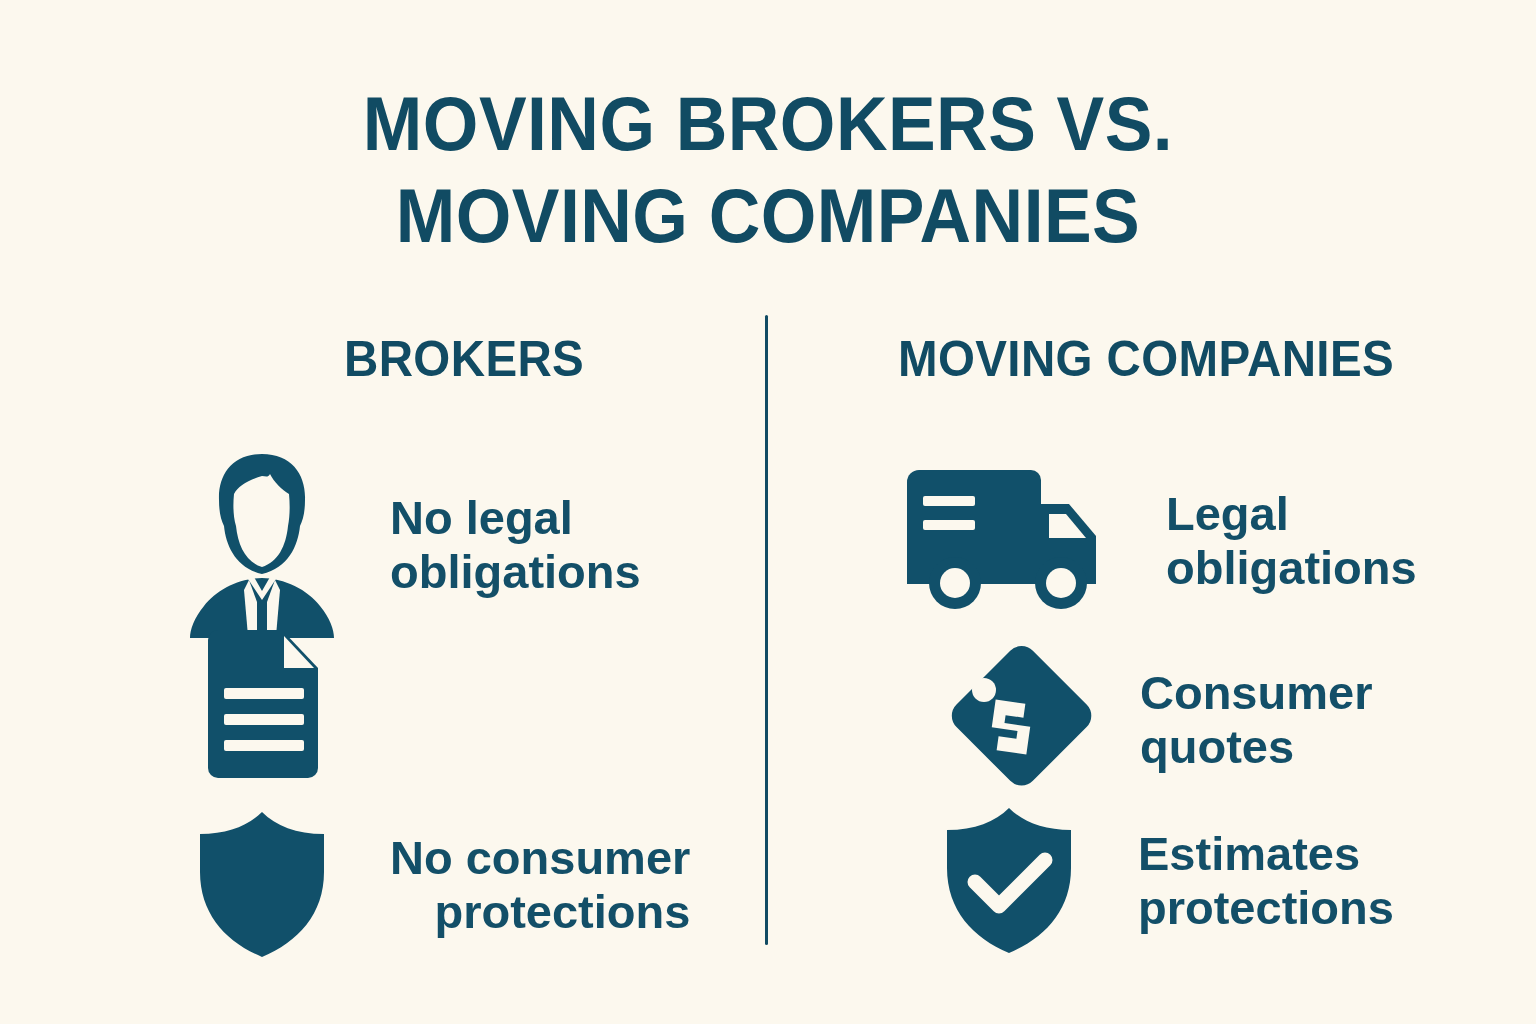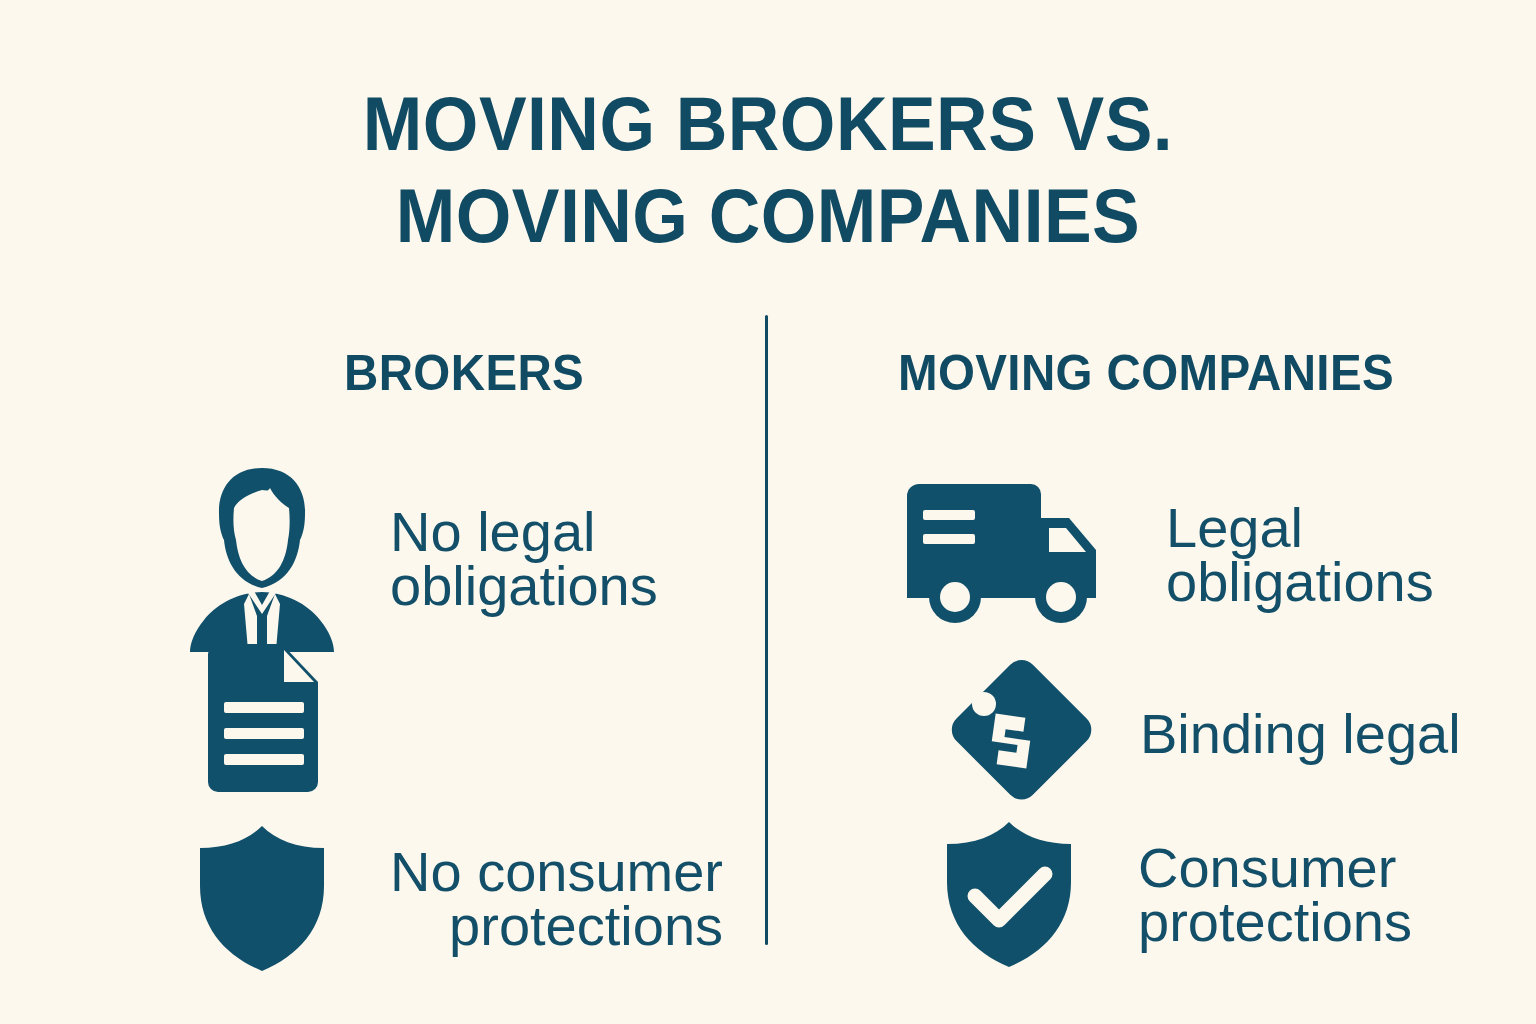--- a/index.html
+++ b/index.html
@@ -50,21 +50,21 @@
     top: 315px;
     width: 3px;
     height: 630px;
     background: #114B63;
     border-radius: 2px;
   }
 
   
   .column {
     position: absolute;
-    top: 346px;
+    top: 332px;
   }
   .column.left  { left: 186px; width: 560px; }
   .column.right { left: 890px; width: 600px; }
 
   .col-heading {
     color: #114B63;
     font-family: "Liberation Sans Narrow", "Liberation Sans", sans-serif;
     font-weight: 700;
     font-size: 50px;
     line-height: 54px;
@@ -88,22 +88,22 @@
   .icon-cell {
     flex: 0 0 auto;
     display: flex;
     align-items: center;
     justify-content: center;
   }
 
   .row-label {
     color: #134F68;
     font-family: "Liberation Sans", sans-serif;
-    font-weight: 400;
-    font-size: 56px;
+    font-weight: 700;
+    font-size: 47px;
     line-height: 54px;
     letter-spacing: 0px;
   }
   .row-label .l2 { display: block; }
 
   
   .column.left .row-1 { left: 0px;  top: 62px;  }
   .column.left .row-2 { left: 0px;  top: 240px; }
   .column.left .row-3 { left: 0px;  top: 422px; text-align: right; }
   .column.left .icon-cell { width: 152px; }
@@ -263,39 +263,39 @@
 
             <circle cx="58" cy="50" r="12" fill="#FCF8EE"></circle>
 
             <path d="M66 62
                      L 96 62 L 96 76 L 78 76 L 78 84
                      L 104 84 L 104 112 L 74 112 L 74 98
                      L 92 98 L 92 90 L 66 90 Z" fill="#FCF8EE" transform="rotate(8 85 87)"></path>
           </svg>
         </span>
         <span class="row-label">
-          <span>Binding legal</span>
+          <span>Consumer quotes</span>
         </span>
       </div>
 
       <div class="row row-3">
         <span class="icon-cell">
           <svg width="152" height="150" viewBox="0 0 152 150" aria-hidden="true">
             <path d="M76 2
                      C 62 16, 42 24, 14 24
                      L 14 62
                      C 14 104, 40 132, 76 147
                      C 112 132, 138 104, 138 62
                      L 138 24
                      C 110 24, 90 16, 76 2 Z" fill="#11506A"></path>
             <path d="M42 76 L66 100 L112 54" fill="none" stroke="#FCF8EE" stroke-width="15" stroke-linecap="round" stroke-linejoin="round"></path>
           </svg>
         </span>
         <span class="row-label">
-          <span>Consumer</span>
+          <span>Estimates</span>
           <span class="l2">protections</span>
         </span>
       </div>
 
     </div>
   </div>
 
 </div>
 
 </body></html>

